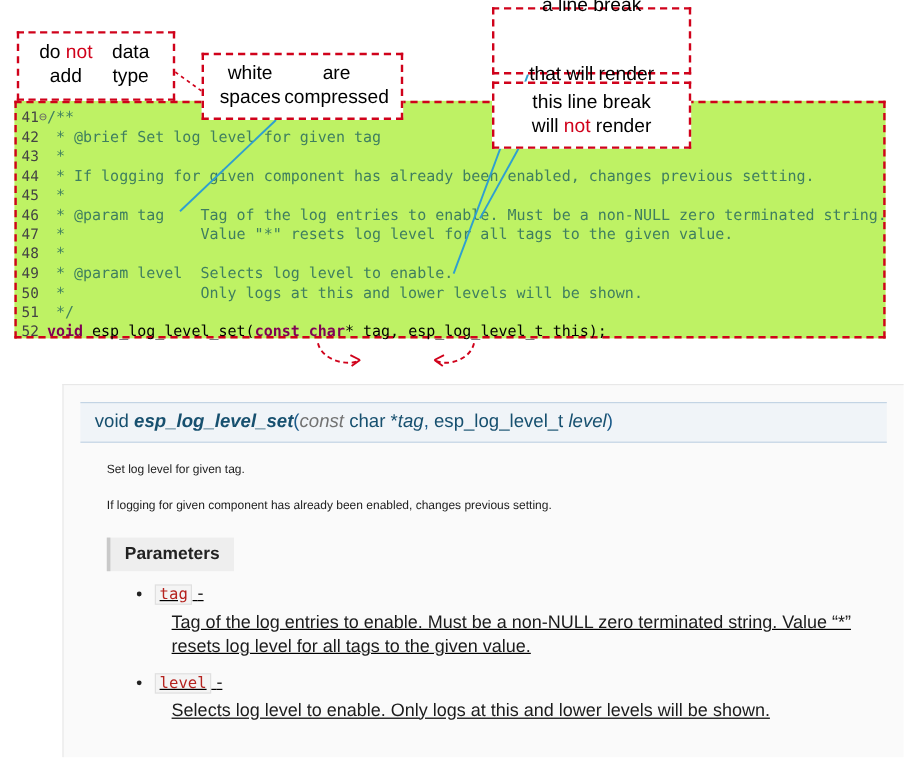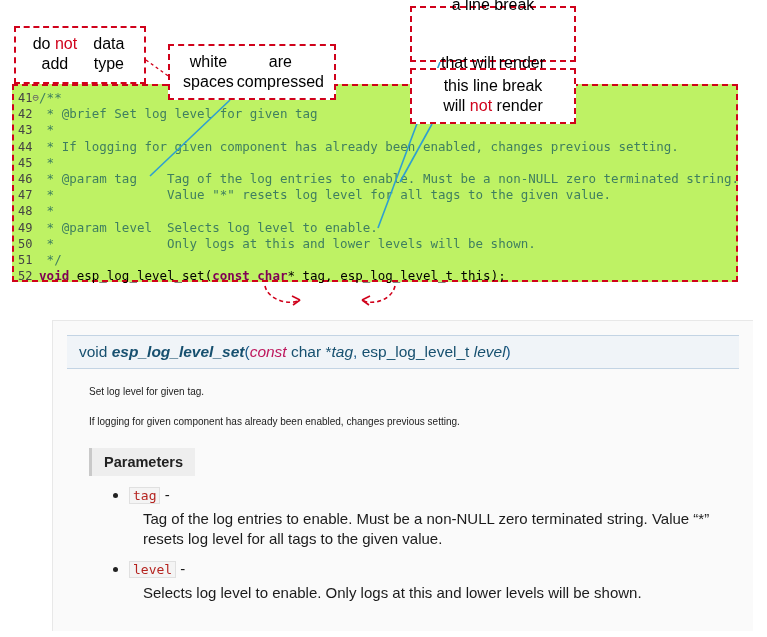--- a/index.html
+++ b/index.html
@@ -148,21 +148,21 @@
     font-family: "Liberation Sans", sans-serif;
     font-size: 15.5px;
     color: #1a5a8a;
   }
   #doc-signature .fn {
     font-weight: bold;
     color: #17506f;
     font-style: italic;
   }
   #doc-signature .kw2 {
-    color: #be185d;
+    color: #737373;
     font-style: italic;
   }
   #doc-signature .pname {
     font-style: italic;
     color: #17506f;
   }
   #doc-signature .type2 {
     color: #17506f;
   }
   .doc-para {
@@ -177,20 +177,21 @@
     background: #eeeeee;
     border-left: 3px solid #c9c9c9;
     padding: 6px 12px;
     font-size: 14.5px;
     font-weight: bold;
     color: #222222;
   }
   #param-list {
     margin: 8px 14px 0 52px;
     padding: 0 0 0 24px;
+    text-decoration: underline;
   }
   #param-list li {
     margin-top: 10px;
     font-size: 15px;
     color: #1b1b1b;
   }
   #param-list li::marker {
     color: #222222;
   }
   .param-code {

